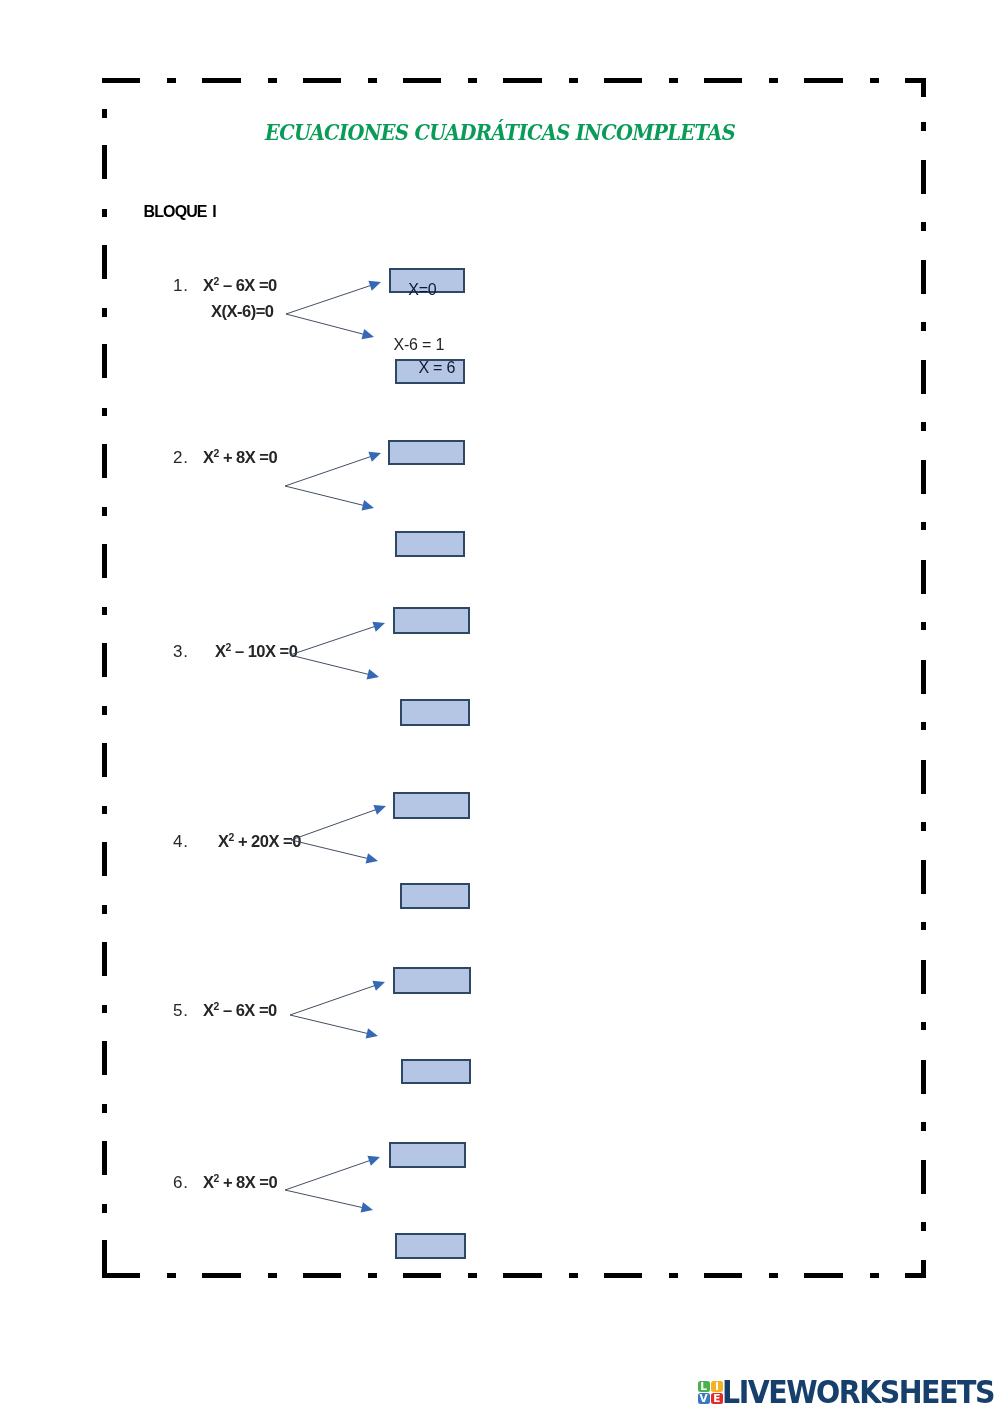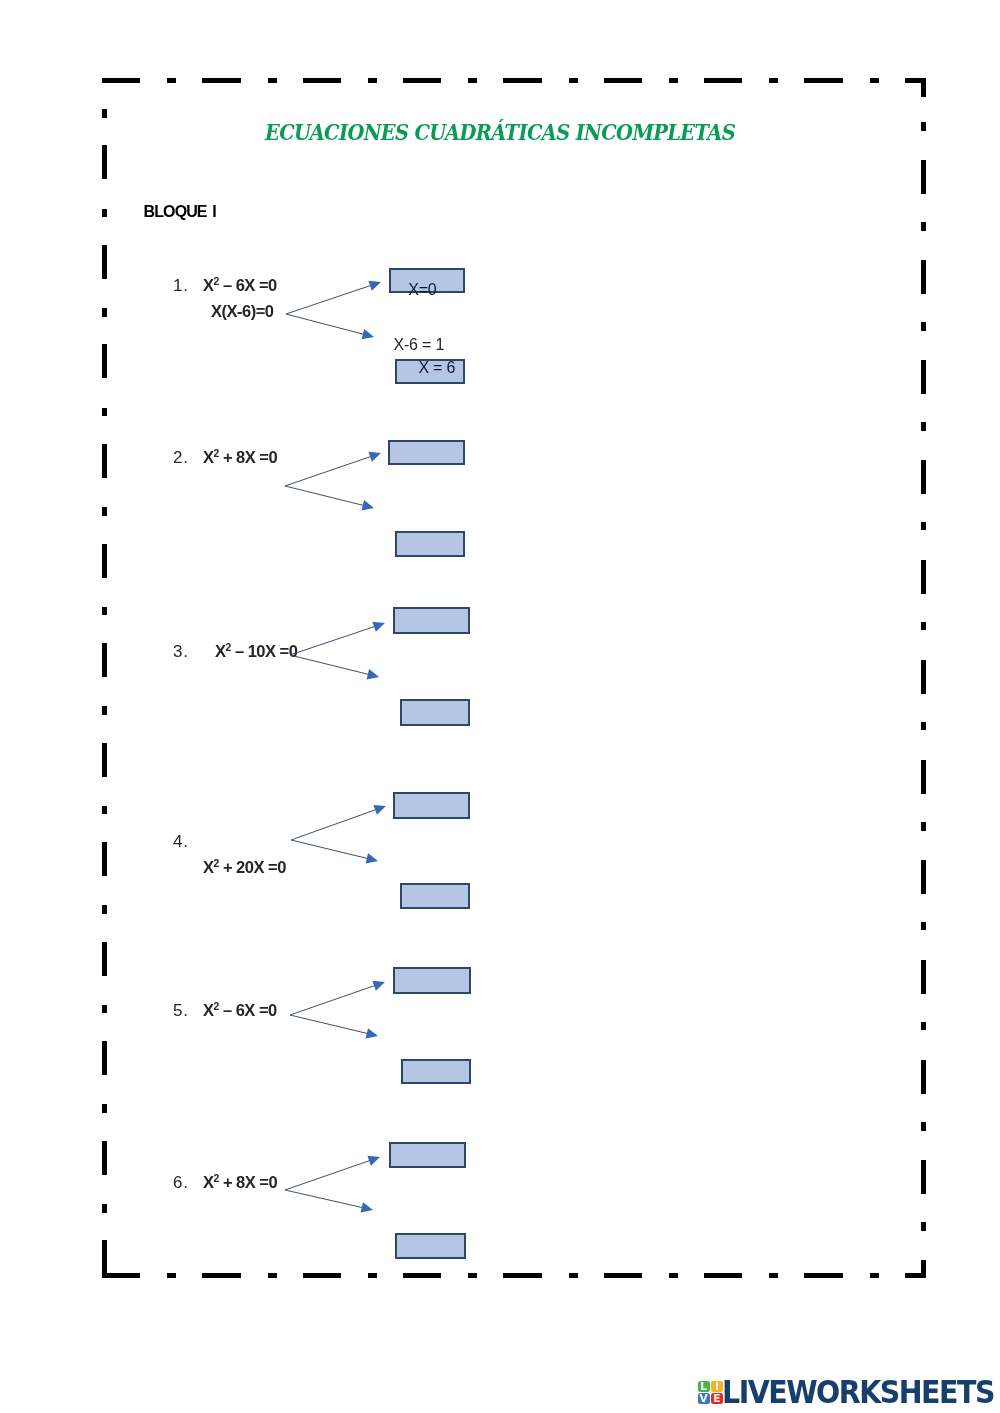--- a/index.html
+++ b/index.html
@@ -86,21 +86,21 @@
       <div class="boxtxt inbox" style="left: 410.4px; top: 360.3px; margin-left: 8px;">X = 6</div>
       <div class="pnum" style="left: 173px; top: 449.4px;">2.</div>
       <div class="peq" style="left: 203px; top: 449px;"><span>X</span><sup>2</sup><span> + 8X =0</span></div>
       <div class="box" style="left: 388px; top: 440px; width: 77px; height: 25px;"></div>
       <div class="box" style="left: 395px; top: 531px; width: 70px; height: 26px;"></div>
       <div class="pnum" style="left: 173px; top: 643.4px;">3.</div>
       <div class="peq" style="left: 203px; top: 643px; margin-left: 12px;"><span>X</span><sup>2</sup><span> – 10X =0</span></div>
       <div class="box" style="left: 393px; top: 607px; width: 77px; height: 27px;"></div>
       <div class="box" style="left: 400px; top: 699px; width: 70px; height: 27px;"></div>
       <div class="pnum" style="left: 173px; top: 832.9px;">4.</div>
-      <div class="peq" style="left: 203px; top: 832.5px; margin-top: 26px;"><span>X</span><sup>2</sup><span> + 20X =0</span></div>
+      <div class="peq" style="left: 218px; top: 832.5px;"><span>X</span><sup>2</sup><span> + 20X =0</span></div>
       <div class="box" style="left: 393px; top: 792px; width: 77px; height: 27px;"></div>
       <div class="box" style="left: 400px; top: 883px; width: 70px; height: 26px;"></div>
       <div class="pnum" style="left: 173px; top: 1002.4px;">5.</div>
       <div class="peq" style="left: 203px; top: 1002px;"><span>X</span><sup>2</sup><span> – 6X =0</span></div>
       <div class="box" style="left: 393px; top: 967px; width: 78px; height: 27px;"></div>
       <div class="box" style="left: 401px; top: 1059px; width: 70px; height: 25px;"></div>
       <div class="pnum" style="left: 173px; top: 1173.9px;">6.</div>
       <div class="peq" style="left: 203px; top: 1173.5px;"><span>X</span><sup>2</sup><span> + 8X =0</span></div>
       <div class="box" style="left: 389px; top: 1142px; width: 77px; height: 26px;"></div>
       <div class="box" style="left: 395px; top: 1233px; width: 71px; height: 26px;"></div>

